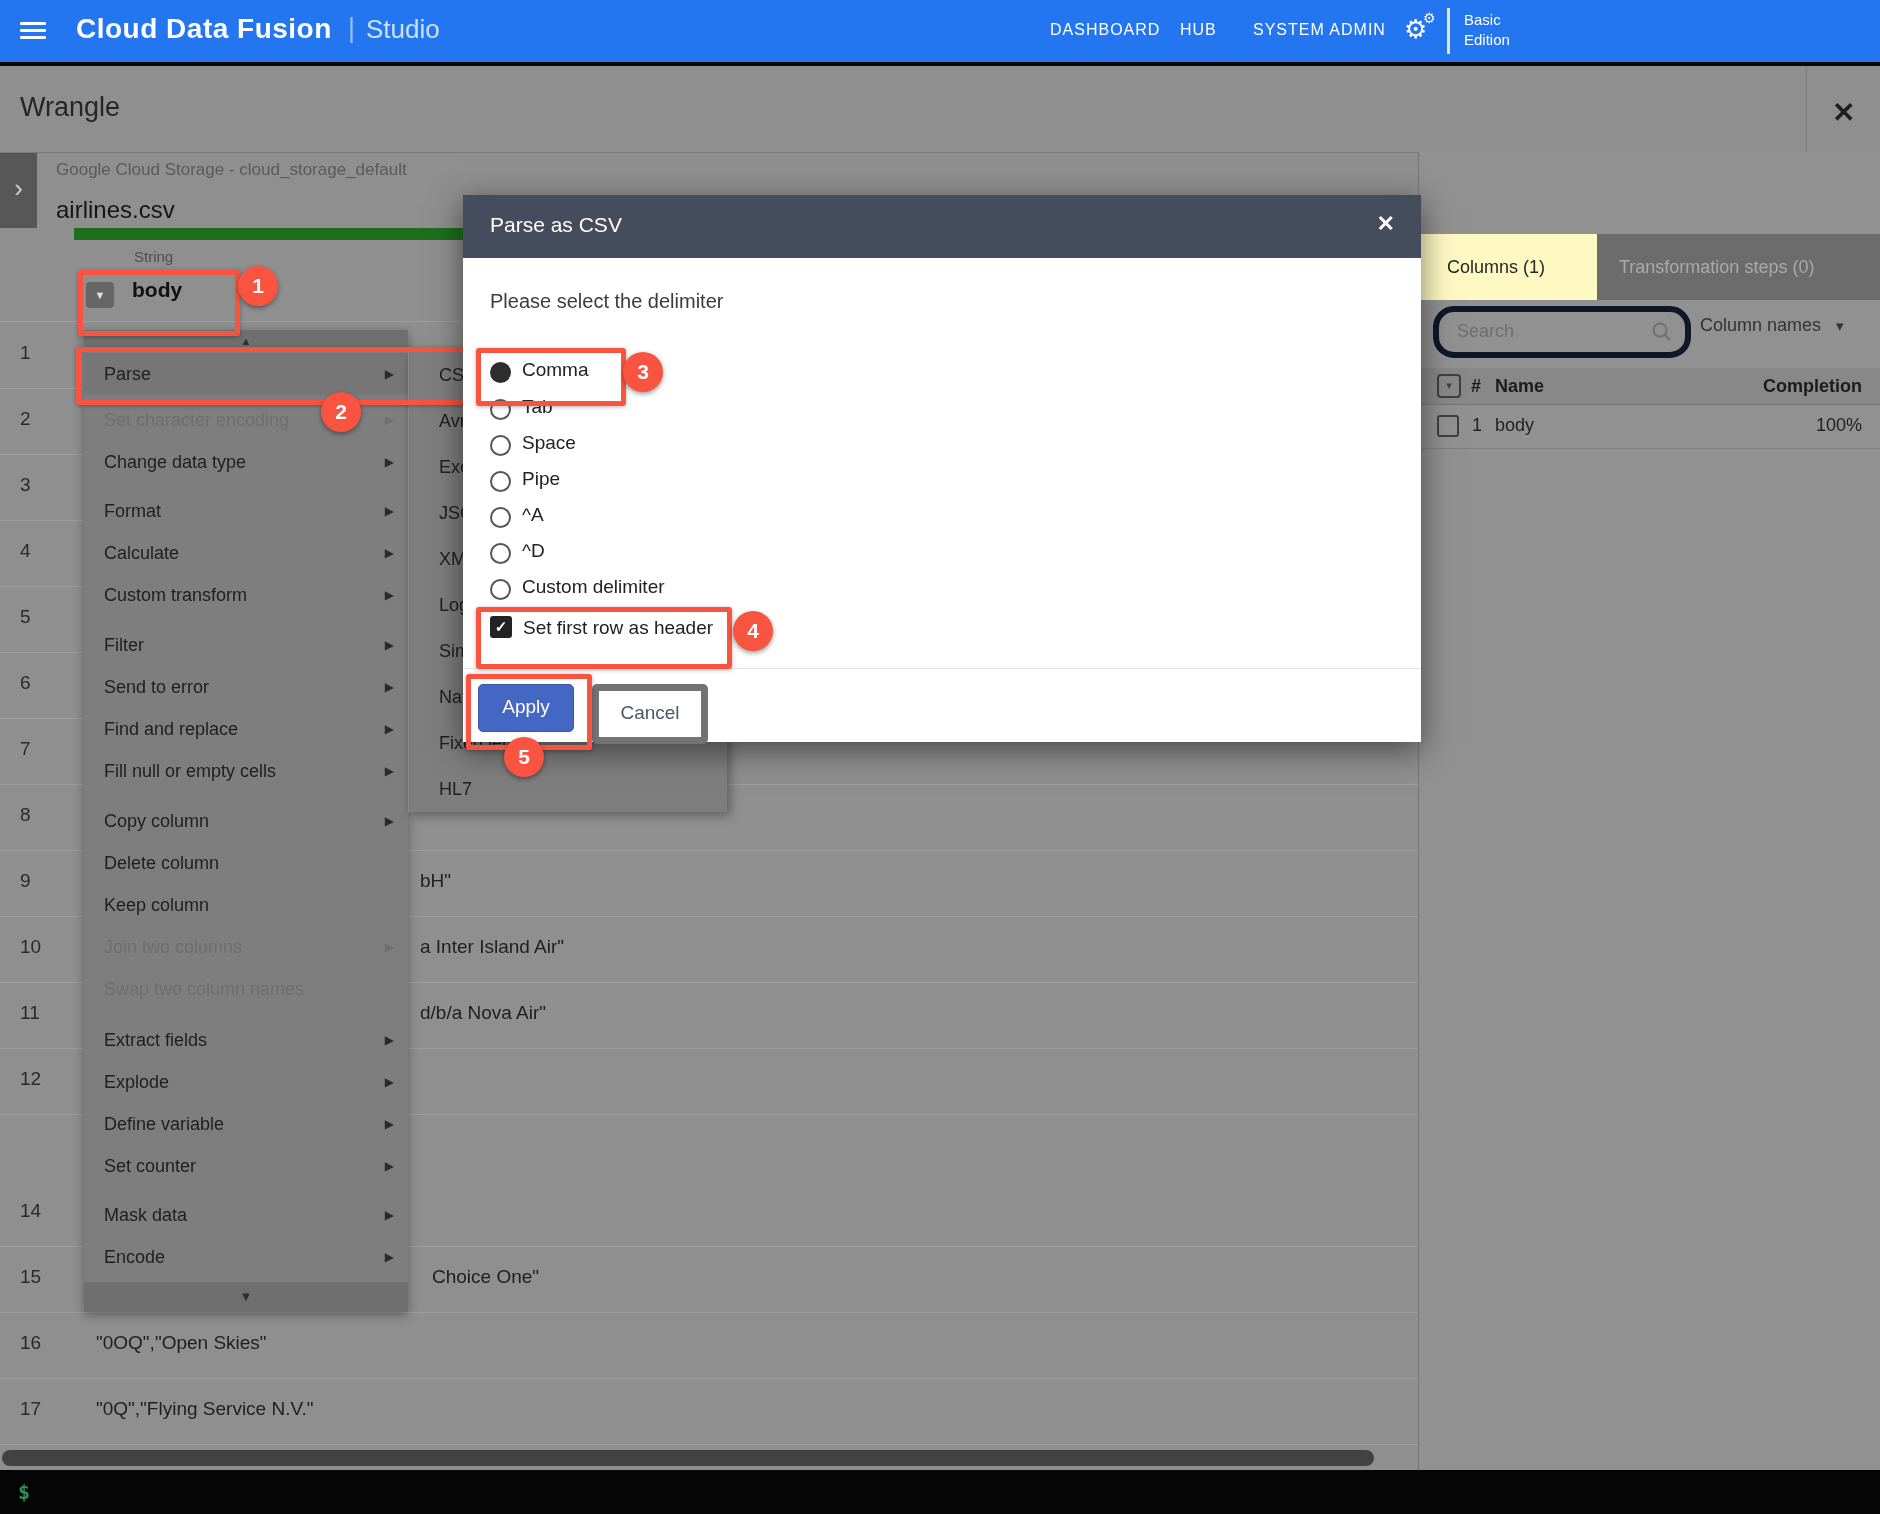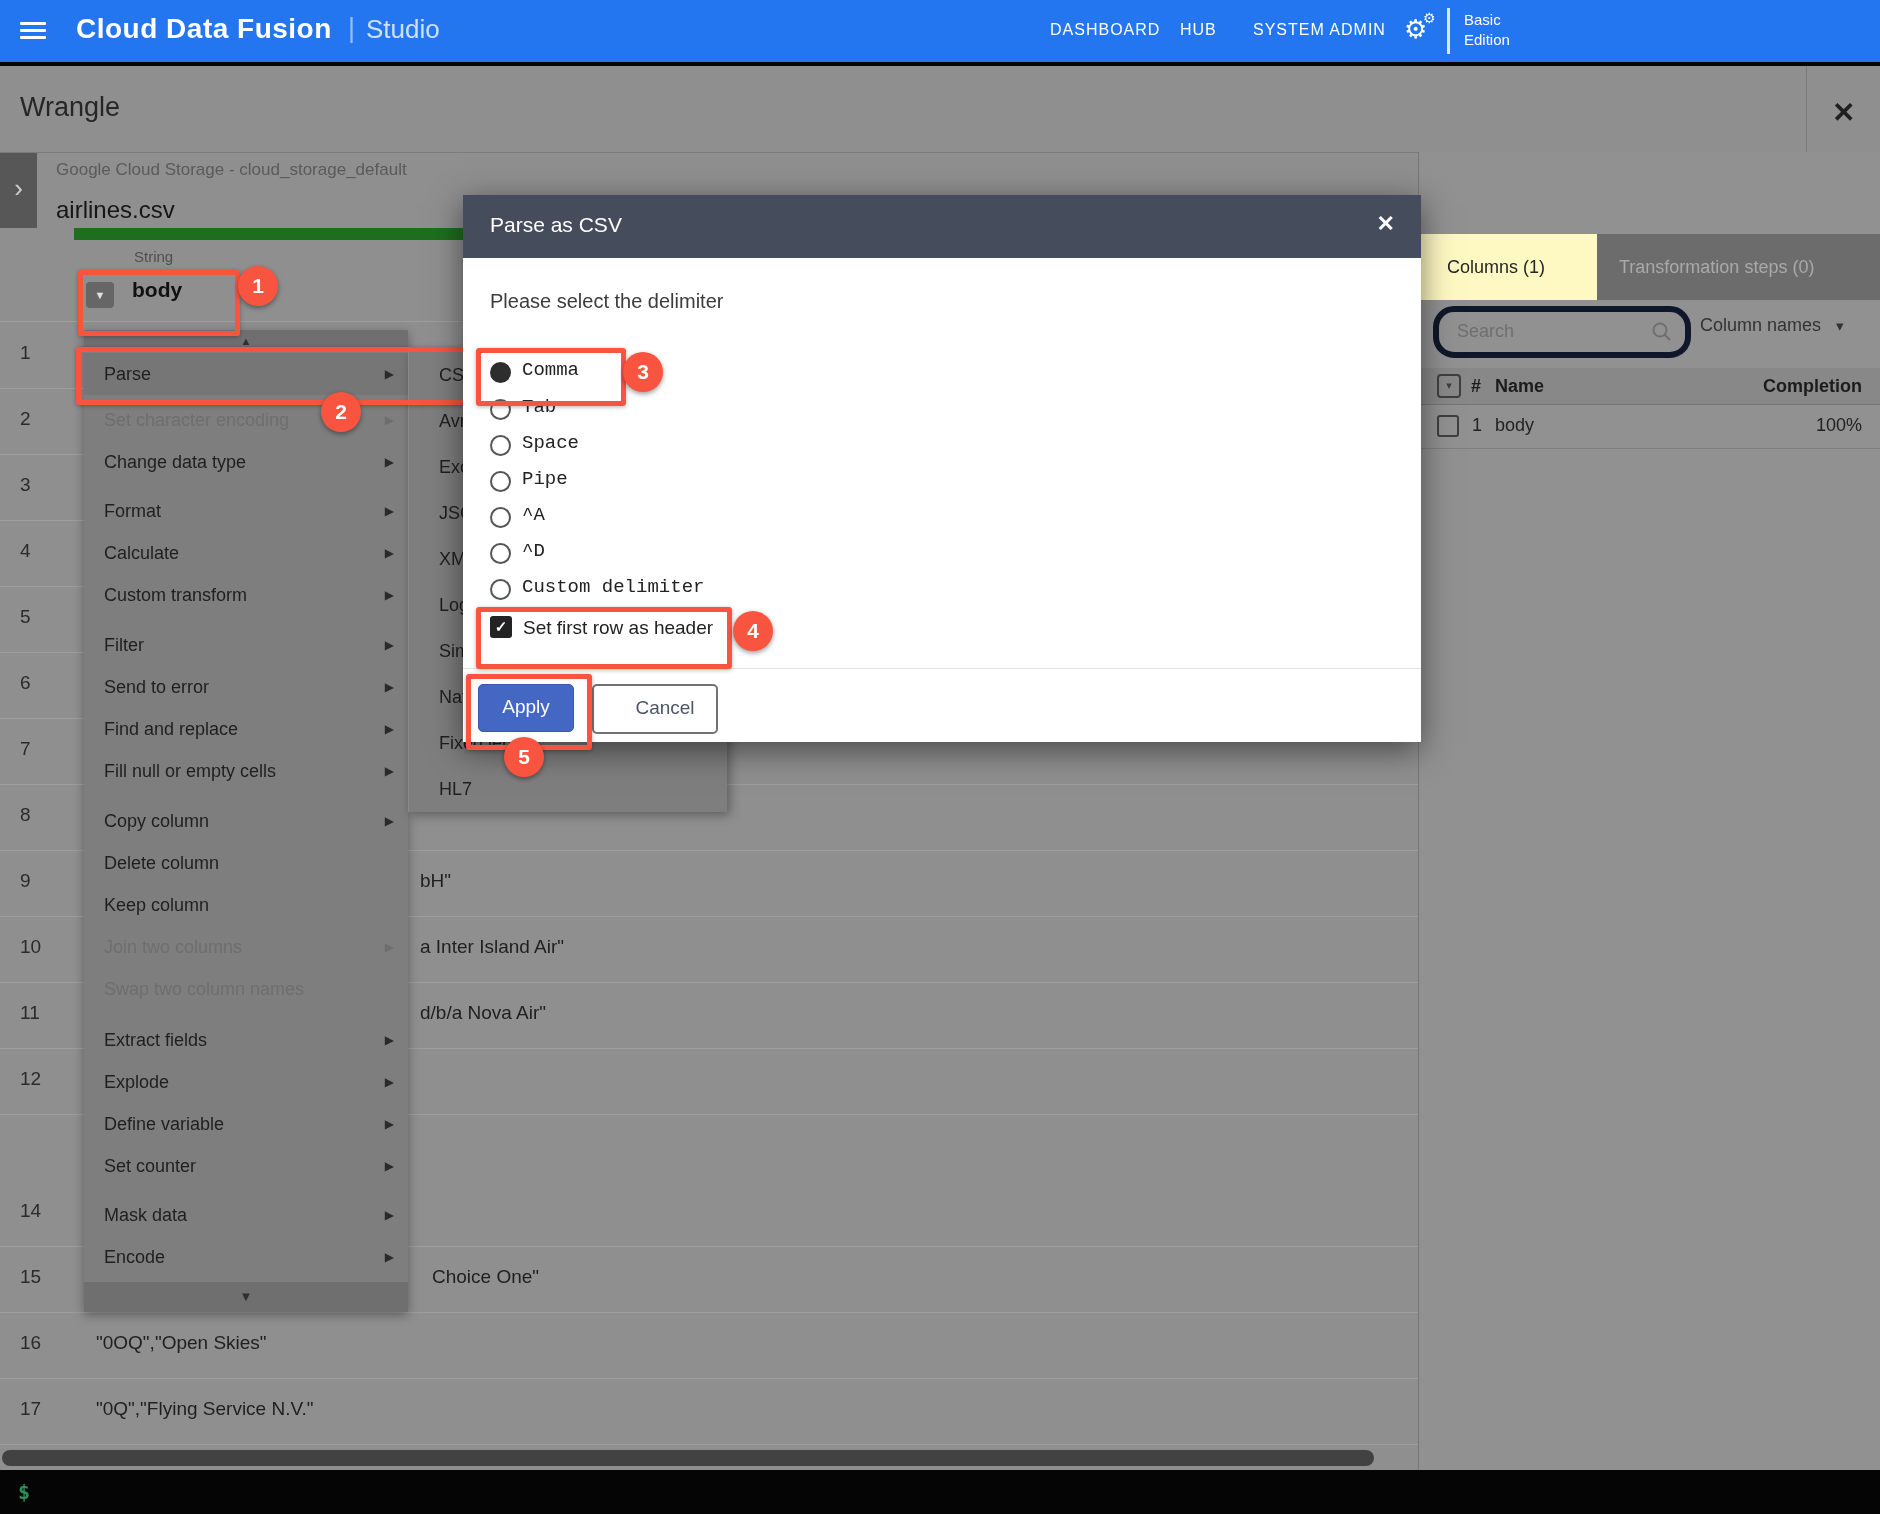--- a/index.html
+++ b/index.html
@@ -98,32 +98,32 @@
   
   .modal{left:463px;top:195px;width:958px;height:547px;background:#fff;z-index:30;
     box-shadow:0 8px 30px rgba(0,0,0,.5);}
   .mhead{position:absolute;left:0;top:0;width:958px;height:63px;background:#454c5c;}
   .mtitle{position:absolute;left:27px;top:18px;font-size:21px;color:#fff;}
   .mclose{position:absolute;right:26px;top:16px;font-size:22px;font-weight:bold;color:#fff;cursor:pointer;}
   .mprompt{position:absolute;left:27px;top:95px;font-size:20px;color:#3c3c3c;}
   .opt{position:absolute;left:27px;height:26px;cursor:pointer;}
   .radio{position:absolute;left:0;top:3px;width:17px;height:17px;border:2px solid #555;border-radius:50%;}
   .radio.sel{background:#2e2e2e;border-color:#2e2e2e;}
-  .opt .lbl{position:absolute;left:32px;top:0;font-size:19px;color:#222;white-space:nowrap;font-family:Liberation Mono, monospace;}
+  .opt .lbl{position:absolute;left:32px;top:0;font-size:19px;color:#222;white-space:nowrap;}
   .chkrow{position:absolute;left:27px;top:420px;height:26px;cursor:pointer;}
   .chkbox{position:absolute;left:0;top:1px;width:22px;height:22px;background:#232323;border-radius:3px;
     color:#fff;font-size:15px;font-weight:bold;text-align:center;line-height:22px;}
   .chkrow .lbl{position:absolute;left:33px;top:2px;font-size:19px;color:#222;white-space:nowrap;}
   .mdiv{position:absolute;left:0;top:473px;width:958px;height:1px;background:#e3e3e3;}
   .mapply{position:absolute;left:15px;top:489px;width:94px;height:46px;background:#4467c4;
     border:1px solid #3a57a8;border-radius:5px;color:#fff;font-size:19px;text-align:center;
     line-height:44px;cursor:pointer;}
   .mcancel{position:absolute;left:129px;top:489px;width:102px;height:46px;background:#fff;
-    border:2px solid #737373;border-radius:5px;color:#4d5666;font-size:19px;text-align:center;
-    line-height:44px;cursor:pointer;padding-left:20px;}
+    border:7px solid #737373;border-radius:5px;color:#4d5666;font-size:19px;text-align:center;
+    line-height:44px;cursor:pointer;}
 
   
   .term{left:0;top:1470px;width:1880px;height:44px;background:#050505;}
   .prompt{position:absolute;left:18px;top:10px;font-size:20px;color:#2f8f5a;
     font-family:"DejaVu Sans Mono",monospace;font-weight:bold;}
 
   
   .ann-rect{border:5px solid #f9543f;border-radius:3px;box-shadow:0 1px 4px rgba(0,0,0,.3);}
   .ann-circ{width:40px;height:40px;border-radius:50%;background:#f9543f;color:#fff;
     font-size:21px;font-weight:bold;text-align:center;line-height:40px;box-shadow:0 2px 5px rgba(0,0,0,.4);}

